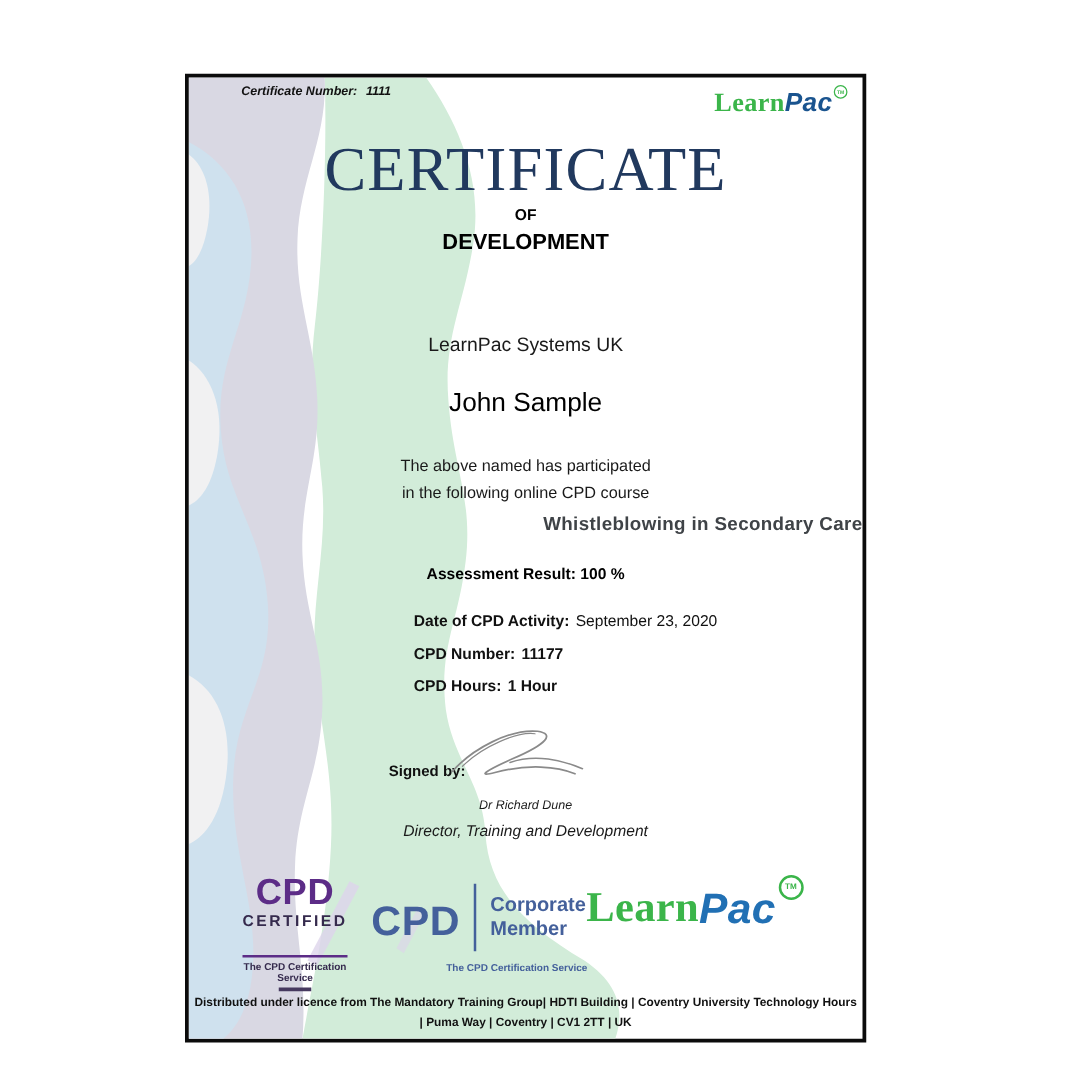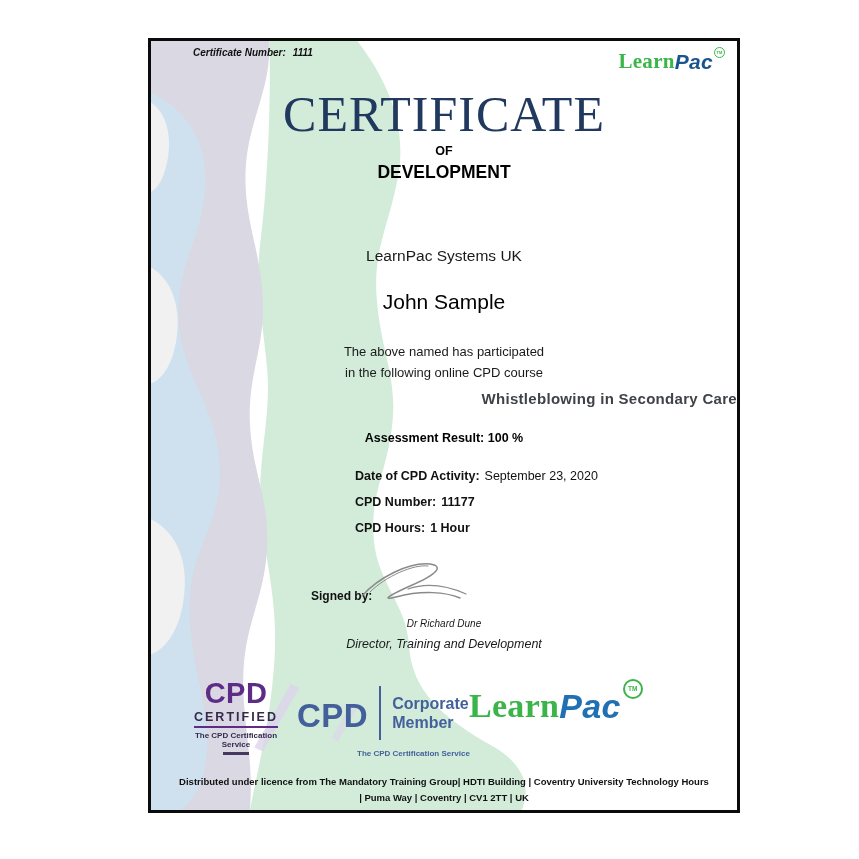--- a/index.html
+++ b/index.html
@@ -1,18 +1,18 @@
 <!DOCTYPE html>
 <html style="--border: #0b0b0b; --ink: #1a1a1a; --navy: #21395e; --gray_text: #3f4347; --learnpac_green: #3bb54a; --learnpac_blue: #2170b4; --learnpac_blue_dark: #1a548f; --cpd_purple: #5c2c87; --cpd_blue: #44609b; --wave_green: #d2ecd9; --wave_lavender: #d9d8e3; --wave_blue: #cfe1ee; --wave_offwhite: #f1f1f2; --signature_stroke: #8a8a8a;"><head>
 <meta charset="utf-8">
 <style>
   html,body{margin:0;padding:0;background:#ffffff;}
   body{width:859px;height:859px;position:relative;font-family:"Liberation Sans",sans-serif;color:var(--ink);}
   .certificate{
-    position:absolute;left:148px;top:38px;width:592px;height:775px;
+    position:absolute;left:148px;top:59px;width:545px;height:775px;
     border:3px solid var(--border);box-sizing:border-box;background:#fff;overflow:hidden;
   }
   .cert-inner{position:absolute;inset:0;}
   .bg-waves{position:absolute;inset:0;width:100%;height:100%;}
   .abs{position:absolute;}
   .centered{left:0;right:0;text-align:center;}
 
   .cert-number{left:42px;top:6px;font-size:10px;font-weight:bold;font-style:italic;color:#111;}
   .cert-number .val{margin-left:7px;}
 
@@ -35,35 +35,35 @@
     color:var(--navy);letter-spacing:1px;font-weight:500;}
   .of{top:103px;font-size:12.5px;font-weight:bold;color:#000;}
   .subtitle{top:119px;font-size:17.5px;font-weight:bold;color:#000;line-height:24px;width:330px;margin:0 auto;}
   .issuer{top:206px;font-size:15.5px;color:#1a1a1a;}
   .recipient{top:249px;font-size:21px;font-weight:normal;color:#000;}
   .participation{top:301px;font-size:13px;color:#1a1a1a;line-height:20.5px;}
   .course{top:349px;font-size:15px;font-weight:bold;color:var(--gray_text);letter-spacing:.3px;text-align:right;}
   .assessment{top:390px;font-size:12.5px;font-weight:bold;color:#000;}
 
   .details{left:180px;top:428px;font-size:12.5px;color:#111;}
-  .details .row{margin-bottom:12px;white-space:nowrap;margin-left:24px;}
+  .details .row{margin-bottom:12px;white-space:nowrap;}
   .details .lbl{font-weight:bold;}
   .details .val{margin-left:5px;}
   .details .val.bold{font-weight:bold;}
 
   .signed-label{left:160px;top:548px;font-size:12px;font-weight:bold;color:#111;}
   .signature{left:205px;top:513px;}
   .signatory-name{top:577px;font-size:10px;font-style:italic;font-weight:500;color:#1a1a1a;}
   .signatory-title{top:596px;font-size:12.5px;font-style:italic;font-weight:500;color:#1a1a1a;}
 
   
   .cpd-certified{left:34px;top:638px;width:102px;text-align:center;line-height:1;}
   .cpdc-word{font-size:29px;font-weight:800;color:var(--cpd_purple);letter-spacing:.5px;}
   .cpdc-certified{font-size:12.5px;font-weight:bold;color:#352a4d;letter-spacing:2px;
-    border-bottom:2px solid var(--cpd_purple);display:inline-block;padding-bottom:2px;margin-top:2px;}
+    border-bottom:2px solid var(--cpd_purple);display:inline-block;padding-bottom:20px;margin-top:2px;}
   .cpdc-sub{font-size:8px;font-weight:600;color:#352a4d;margin-top:3px;line-height:9.5px;}
   .cpdc-mark{width:26px;height:3px;background:#46395f;margin:2px auto 0;}
 
   
   .cpd-member{left:146px;top:645px;color:var(--cpd_blue);}
   .cpdm-row{display:flex;align-items:center;}
   .cpdm-word{font-size:33px;font-weight:800;letter-spacing:.5px;margin-top:6px;}
   .cpdm-divider{width:2px;height:54px;background:var(--cpd_blue);margin:0 11px;}
   .cpdm-lines{font-size:16px;font-weight:600;line-height:19px;}
   .cpdm-sub{font-size:8px;font-weight:600;margin-top:9px;margin-left:60px;}

